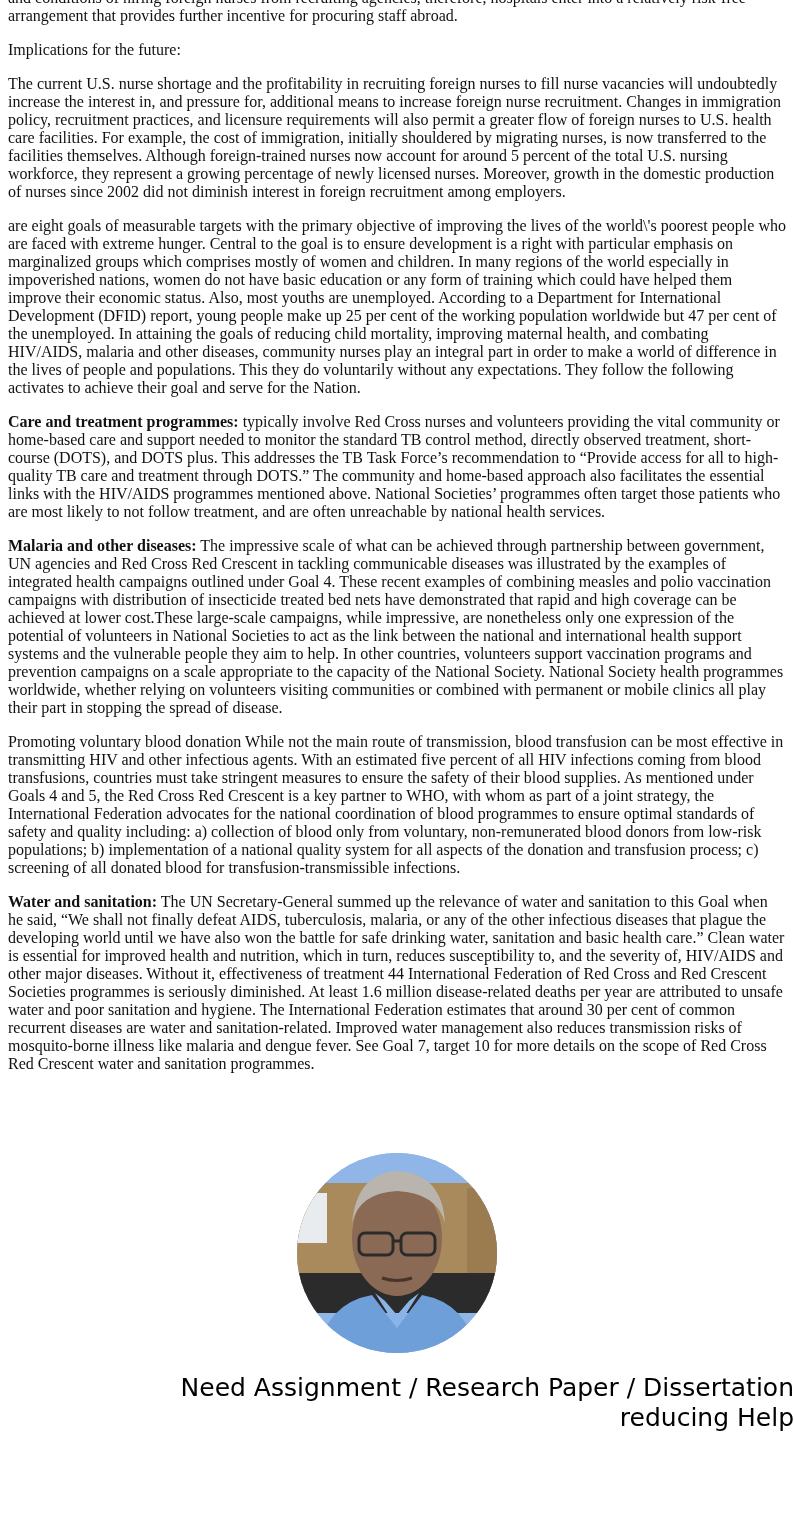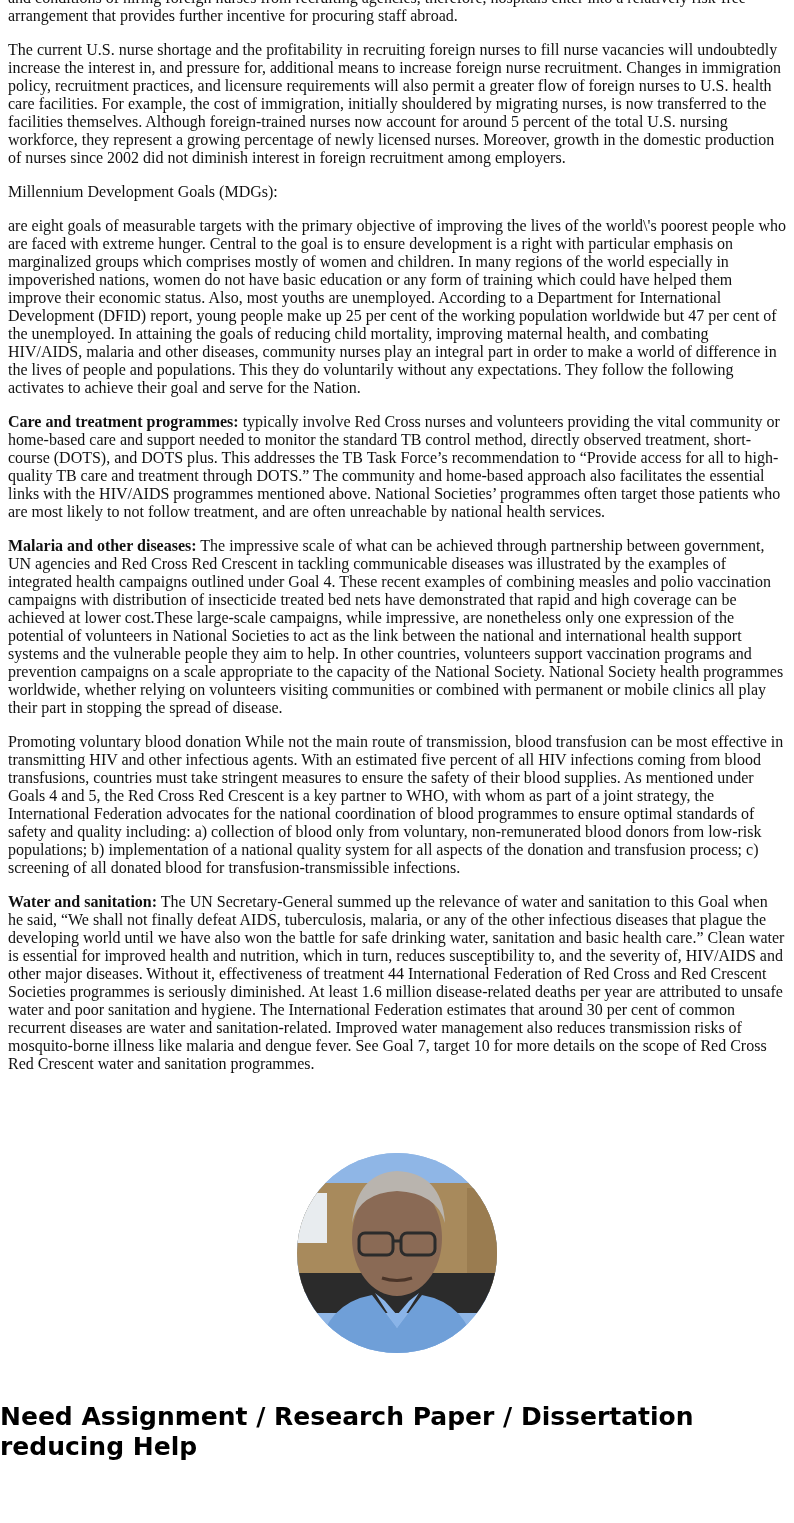--- a/index.html
+++ b/index.html
@@ -41,42 +41,42 @@
     }
     .avatar-wrap svg {
       display: block;
       width: 200px;
       height: 200px;
     }
     .promo {
       position: absolute;
       left: 0;
       right: 0;
-      top: 1402px;
-      text-align: left;
+      top: 1373px;
+      text-align: right;
       font-family: "DejaVu Sans", sans-serif;
-      font-weight: bold;
+      font-weight: normal;
       font-size: 25px;
       line-height: 30px;
       color: #000000;
     }
     .promo div { margin: 0; }
   </style>
 </head>
 <body>
 
 <div class="content">
   <p>
     <span>and conditions of hiring foreign nurses from recruiting agencies, therefore, hospitals enter into a relatively risk-free arrangement that provides further incentive for procuring staff abroad.</span>
   </p>
   <p>
-    <span>The current U.S. nurse shortage and the profitability in recruiting foreign nurses to fill nurse vacancies will undoubtedly increase the interest in, and pressure for, additional means to increase foreign nurse recruitment. Changes in immigration policy, recruitment practices, and licensure requirements will also permit a greater flow of foreign nurses to U.S. health care facilities. For example, the cost of immigration, initially shouldered by migrating nurses, is now transferred to the facilities themselves. Although foreign-trained nurses now account for around 5 percent of the total U.S. nursing workforce, they represent a growing percentage of newly licensed nurses. Moreover, growth in the domestic production of nurses since 2002 did not diminish interest in foreign recruitment among employers.</span>
+    <span>Implications for the future:</span>
   </p>
   <p>
-    <span>Millennium Development Goals (MDGs):</span>
+    <span>The current U.S. nurse shortage and the profitability in recruiting foreign nurses to fill nurse vacancies will undoubtedly increase the interest in, and pressure for, additional means to increase foreign nurse recruitment. Changes in immigration policy, recruitment practices, and licensure requirements will also permit a greater flow of foreign nurses to U.S. health care facilities. For example, the cost of immigration, initially shouldered by migrating nurses, is now transferred to the facilities themselves. Although foreign-trained nurses now account for around 5 percent of the total U.S. nursing workforce, they represent a growing percentage of newly licensed nurses. Moreover, growth in the domestic production of nurses since 2002 did not diminish interest in foreign recruitment among employers.</span>
   </p>
   <p>
     <span>are eight goals of measurable targets with the primary objective of improving the lives of the world\'s poorest people who are faced with extreme hunger. Central to the goal is to ensure development is a right with particular emphasis on marginalized groups which comprises mostly of women and children. In many regions of the world especially in impoverished nations, women do not have basic education or any form of training which could have helped them improve their economic status. Also, most youths are unemployed. According to a Department for International Development (DFID) report, young people make up 25 per cent of the working population worldwide but 47 per cent of the unemployed. In attaining the goals of reducing child mortality, improving maternal health, and combating HIV/AIDS, malaria and other diseases, community nurses play an integral part in order to make a world of difference in the lives of people and populations. This they do voluntarily without any expectations. They follow the following activates to achieve their goal and serve for the Nation.</span>
   </p>
   <p>
     <b>Care and treatment programmes:</b><span> typically involve Red Cross nurses and volunteers providing the vital community or home-based care and support needed to monitor the standard TB control method, directly observed treatment, short-course (DOTS), and DOTS plus. This addresses the TB Task Force’s recommendation to “Provide access for all to high-quality TB care and treatment through DOTS.” The community and home-based approach also facilitates the essential links with the HIV/AIDS programmes mentioned above. National Societies’ programmes often target those patients who are most likely to not follow treatment, and are often unreachable by national health services.</span>
   </p>
   <p>
     <b>Malaria and other diseases:</b><span> The impressive scale of what can be achieved through partnership between government, UN agencies and Red Cross Red Crescent in tackling communicable diseases was illustrated by the examples of integrated health campaigns outlined under Goal 4. These recent examples of combining measles and polio vaccination campaigns with distribution of insecticide treated bed nets have demonstrated that rapid and high coverage can be achieved at lower cost.These large-scale campaigns, while impressive, are nonetheless only one expression of the potential of volunteers in National Societies to act as the link between the national and international health support systems and the vulnerable people they aim to help. In other countries, volunteers support vaccination programs and prevention campaigns on a scale appropriate to the capacity of the National Society. National Society health programmes worldwide, whether relying on volunteers visiting communities or combined with permanent or mobile clinics all play their part in stopping the spread of disease.</span>
   </p>

